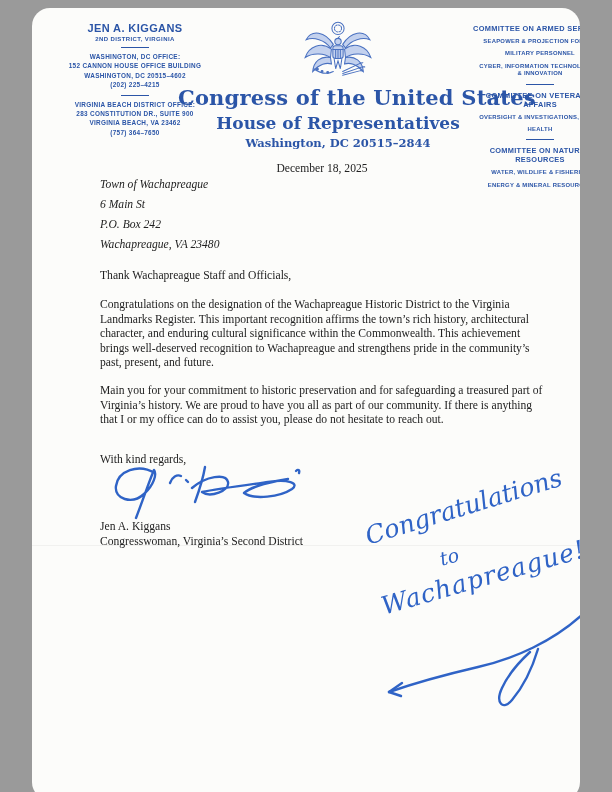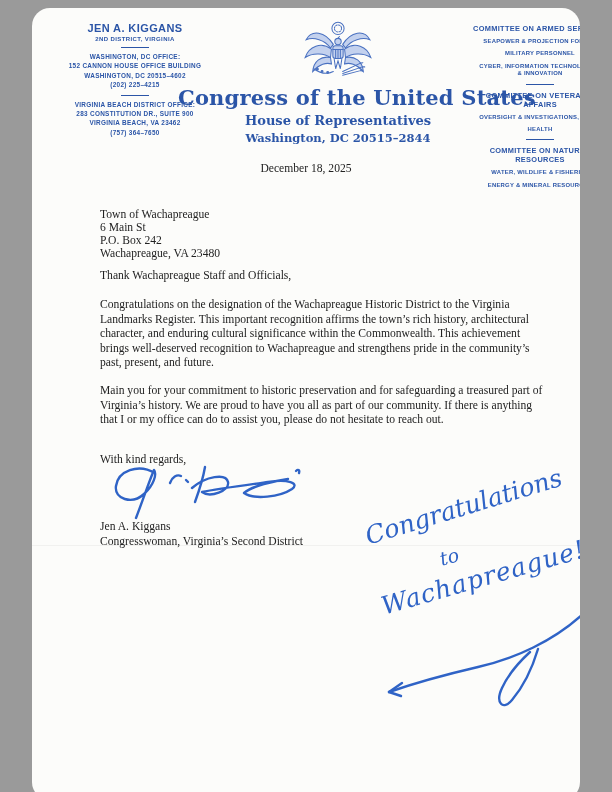--- a/index.html
+++ b/index.html
@@ -19,27 +19,27 @@
   
   .right-block{left:421px;top:16px;width:174px;text-align:center;}
   .committee-name{font:bold 7.4px "Liberation Sans",sans-serif;letter-spacing:.3px;line-height:9px;}
   .committee-sub{font:bold 5.9px "Liberation Sans",sans-serif;letter-spacing:.25px;line-height:7.4px;margin-top:5px;}
   .right-block .sep{margin:6px auto;}
 
   
   .center-block{left:146px;top:12px;width:320px;text-align:center;}
   .seal{display:block;margin:0 auto;}
   .congress-title{font-family:"DejaVu Serif",serif;font-weight:bold;font-size:21px;white-space:nowrap;margin-top:5px;letter-spacing:.2px;}
-  .chamber{font-family:"DejaVu Serif",serif;font-weight:bold;font-size:13px;margin-top:3px;}
+  .chamber{font-family:"DejaVu Serif",serif;font-weight:bold;font-size:17px;margin-top:3px;}
   .org-address{font-family:"DejaVu Serif",serif;font-weight:bold;font-size:11.5px;margin-top:3px;}
 
   
   .body-text{font-family:"Liberation Serif",serif;color:var(--body-text);font-size:11.6px;}
-  .date-line{top:154px;left:0;width:100%;text-align:center;}
-  .recipient{left:68px;top:200px;line-height:13px;}
+  .date-line{top:154px;left:0;width:100%;text-align:center;padding-left:16px;}
+  .recipient{left:68px;top:167px;line-height:20px;font-style:italic;}
   .salutation{left:68px;top:261px;}
   .para1{left:68px;top:290px;width:512px;line-height:14.6px;}
   .para2{left:68px;top:376px;width:512px;line-height:14.6px;}
   .closing{left:68px;top:445px;}
   .signer{left:68px;top:512px;line-height:14.6px;}
 
   
   .hand{color:var(--ink-blue);font-family:"DejaVu Serif",serif;font-style:italic;white-space:nowrap;}
   .hand1{left:334px;top:514px;font-size:25px;transform:rotate(-17deg);transform-origin:0 50%;}
   .hand2{left:408px;top:540px;font-size:19px;transform:rotate(-15deg);transform-origin:0 50%;}

